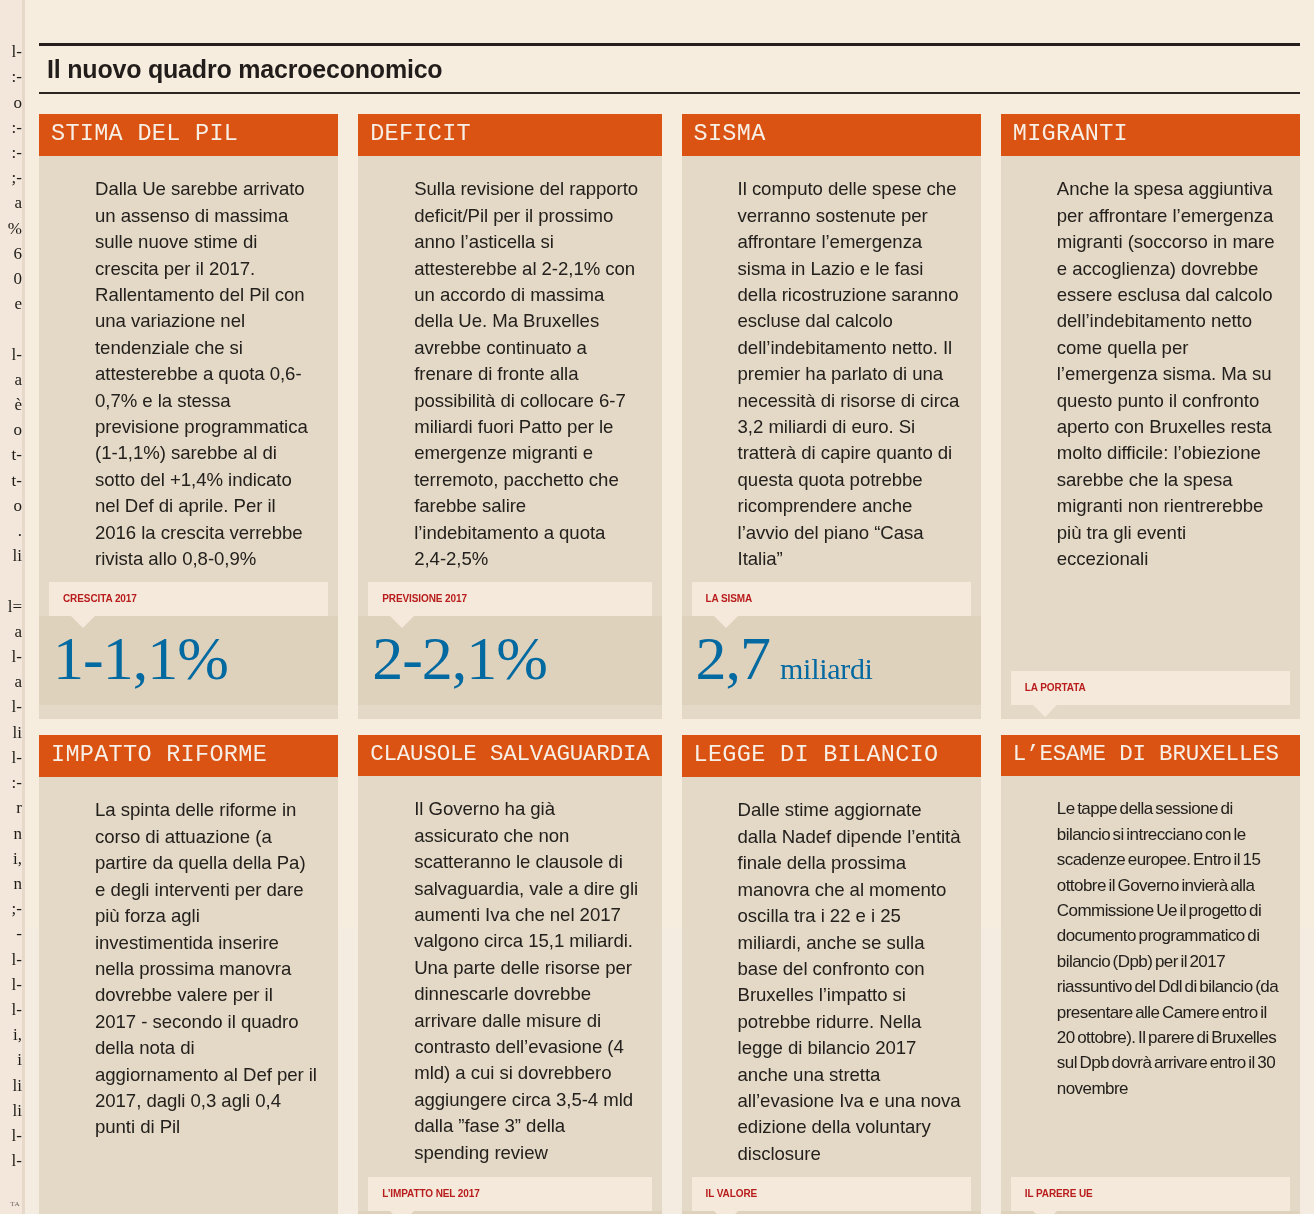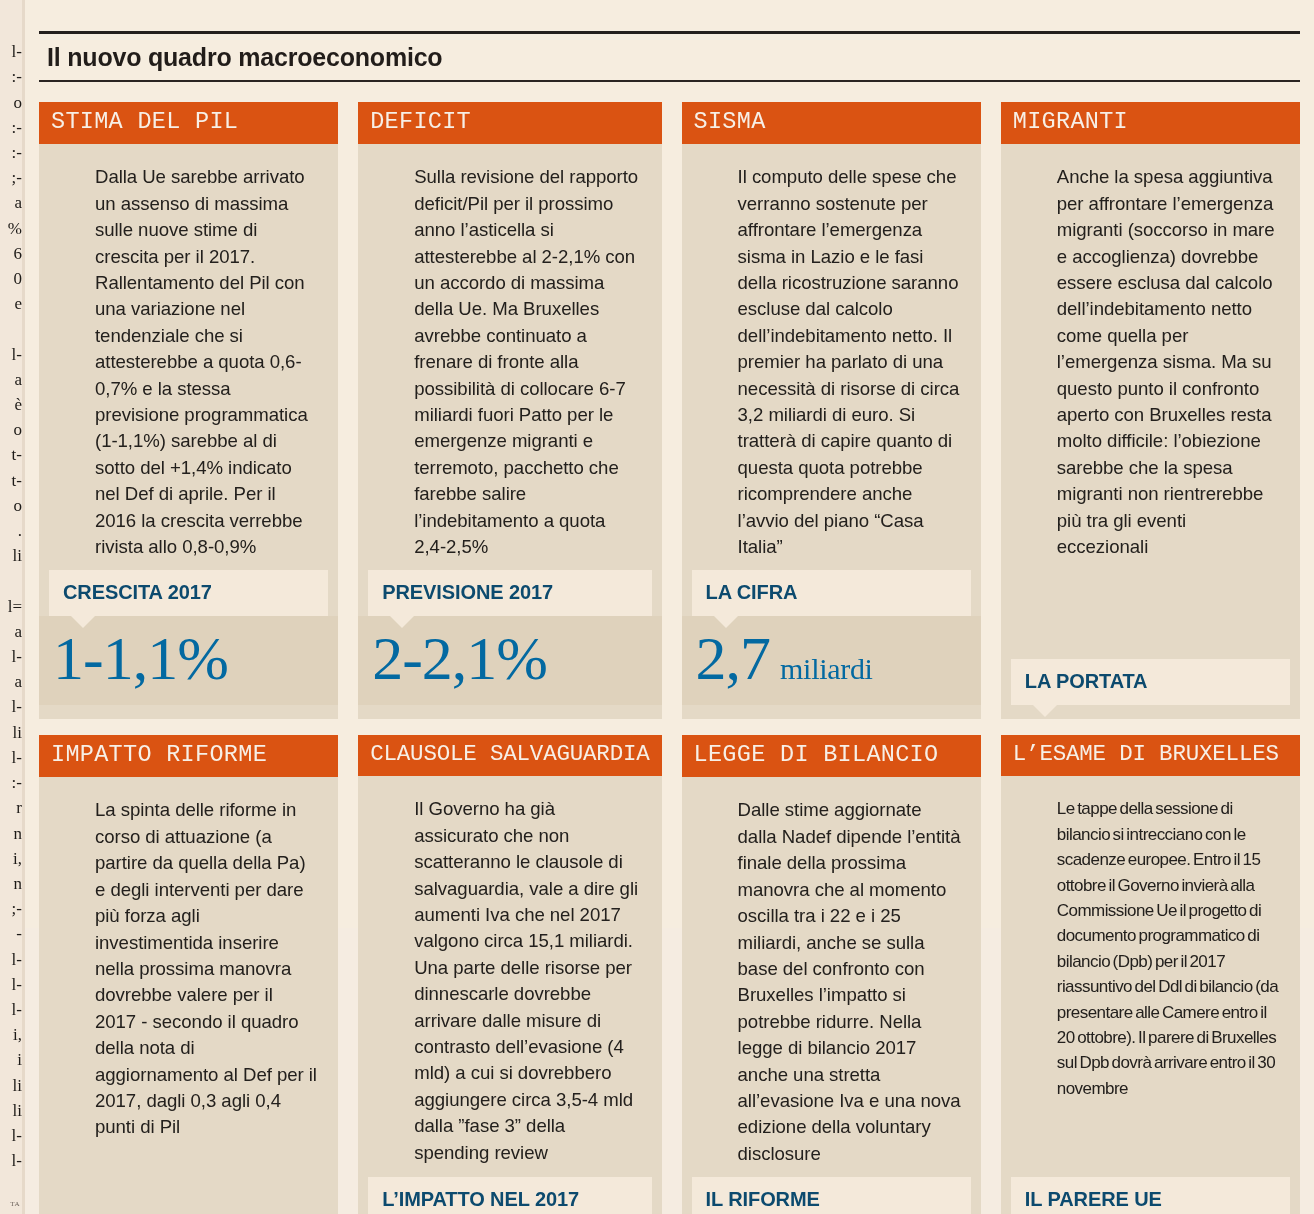--- a/index.html
+++ b/index.html
@@ -47,21 +47,21 @@
     background: #e6d9c9;
   }
 
   
   #panel {
     position: absolute;
     left: 25px; top: 0;
     width: 1289px; height: 928px;
     background: #f6eddf;
     box-sizing: border-box;
-    padding: 0 14px;
+    padding: 12px 14px;
   }
 
   .rule {
     height: 3px;
     background: #241f1c;
     margin: 0 0 0 0;
   }
   .rule-top { margin-top: 31px; }
   .rule-bot { height: 2px; background: #2a2522; }
 
@@ -127,22 +127,22 @@
     padding: 0 0 14px 0;
     position: relative;
   }
   .kicker-wrap {
     background: #e4d9c6;
     padding: 6px 10px 0 10px;
     position: relative;
   }
   .kicker {
     background: #f4e9da;
-    color: #0c4a6e;
-    font-size: 20px;
+    color: #b91c1c;
+    font-size: 10px;
     font-weight: bold;
     letter-spacing: -0.1px;
     padding: 11px 14px 12px 14px;
     position: relative;
   }
   .kicker::after {
     content: "";
     position: absolute;
     left: 22px;
     bottom: -12px;
@@ -266,21 +266,21 @@
       </div>
     </div>
 
     <div class="card">
       <div class="card-header">SISMA</div>
       <div class="card-body">
         <div class="card-text">Il computo delle spese che verranno sostenute per affrontare l’emergenza sisma in Lazio e le fasi della ricostruzione saranno escluse dal calcolo dell’indebitamento netto. Il premier ha parlato di una necessità di risorse di circa 3,2 miliardi di euro. Si tratterà di capire quanto di questa quota potrebbe ricomprendere anche l’avvio del piano “Casa Italia”</div>
       </div>
       <div class="figure-zone">
         <div class="kicker-wrap">
-          <div class="kicker">LA CIFRA</div>
+          <div class="kicker">LA SISMA</div>
         </div>
         <div class="figure">
           <span class="fig-num">2,7</span>
           <span class="fig-unit">miliardi</span>
         </div>
       </div>
     </div>
 
     <div class="card">
       <div class="card-header">MIGRANTI</div>
@@ -319,21 +319,21 @@
       </div>
     </div>
 
     <div class="card">
       <div class="card-header">LEGGE DI BILANCIO</div>
       <div class="card-body">
         <div class="card-text">Dalle stime aggiornate dalla Nadef dipende l’entità finale della prossima manovra che al momento oscilla tra i 22 e i 25 miliardi, anche se sulla base del confronto con Bruxelles l’impatto si potrebbe ridurre. Nella legge di bilancio 2017 anche una stretta all’evasione Iva e una nova edizione della voluntary disclosure</div>
       </div>
       <div class="figure-zone">
         <div class="kicker-wrap">
-          <div class="kicker">IL RIFORME</div>
+          <div class="kicker">IL VALORE</div>
         </div>
         <div class="figure">
           <span class="fig-num">22-25</span>
           <span class="fig-unit">miliardi</span>
         </div>
       </div>
     </div>
 
     <div class="card">
       <div class="card-header squeeze">L’ESAME DI BRUXELLES</div>

